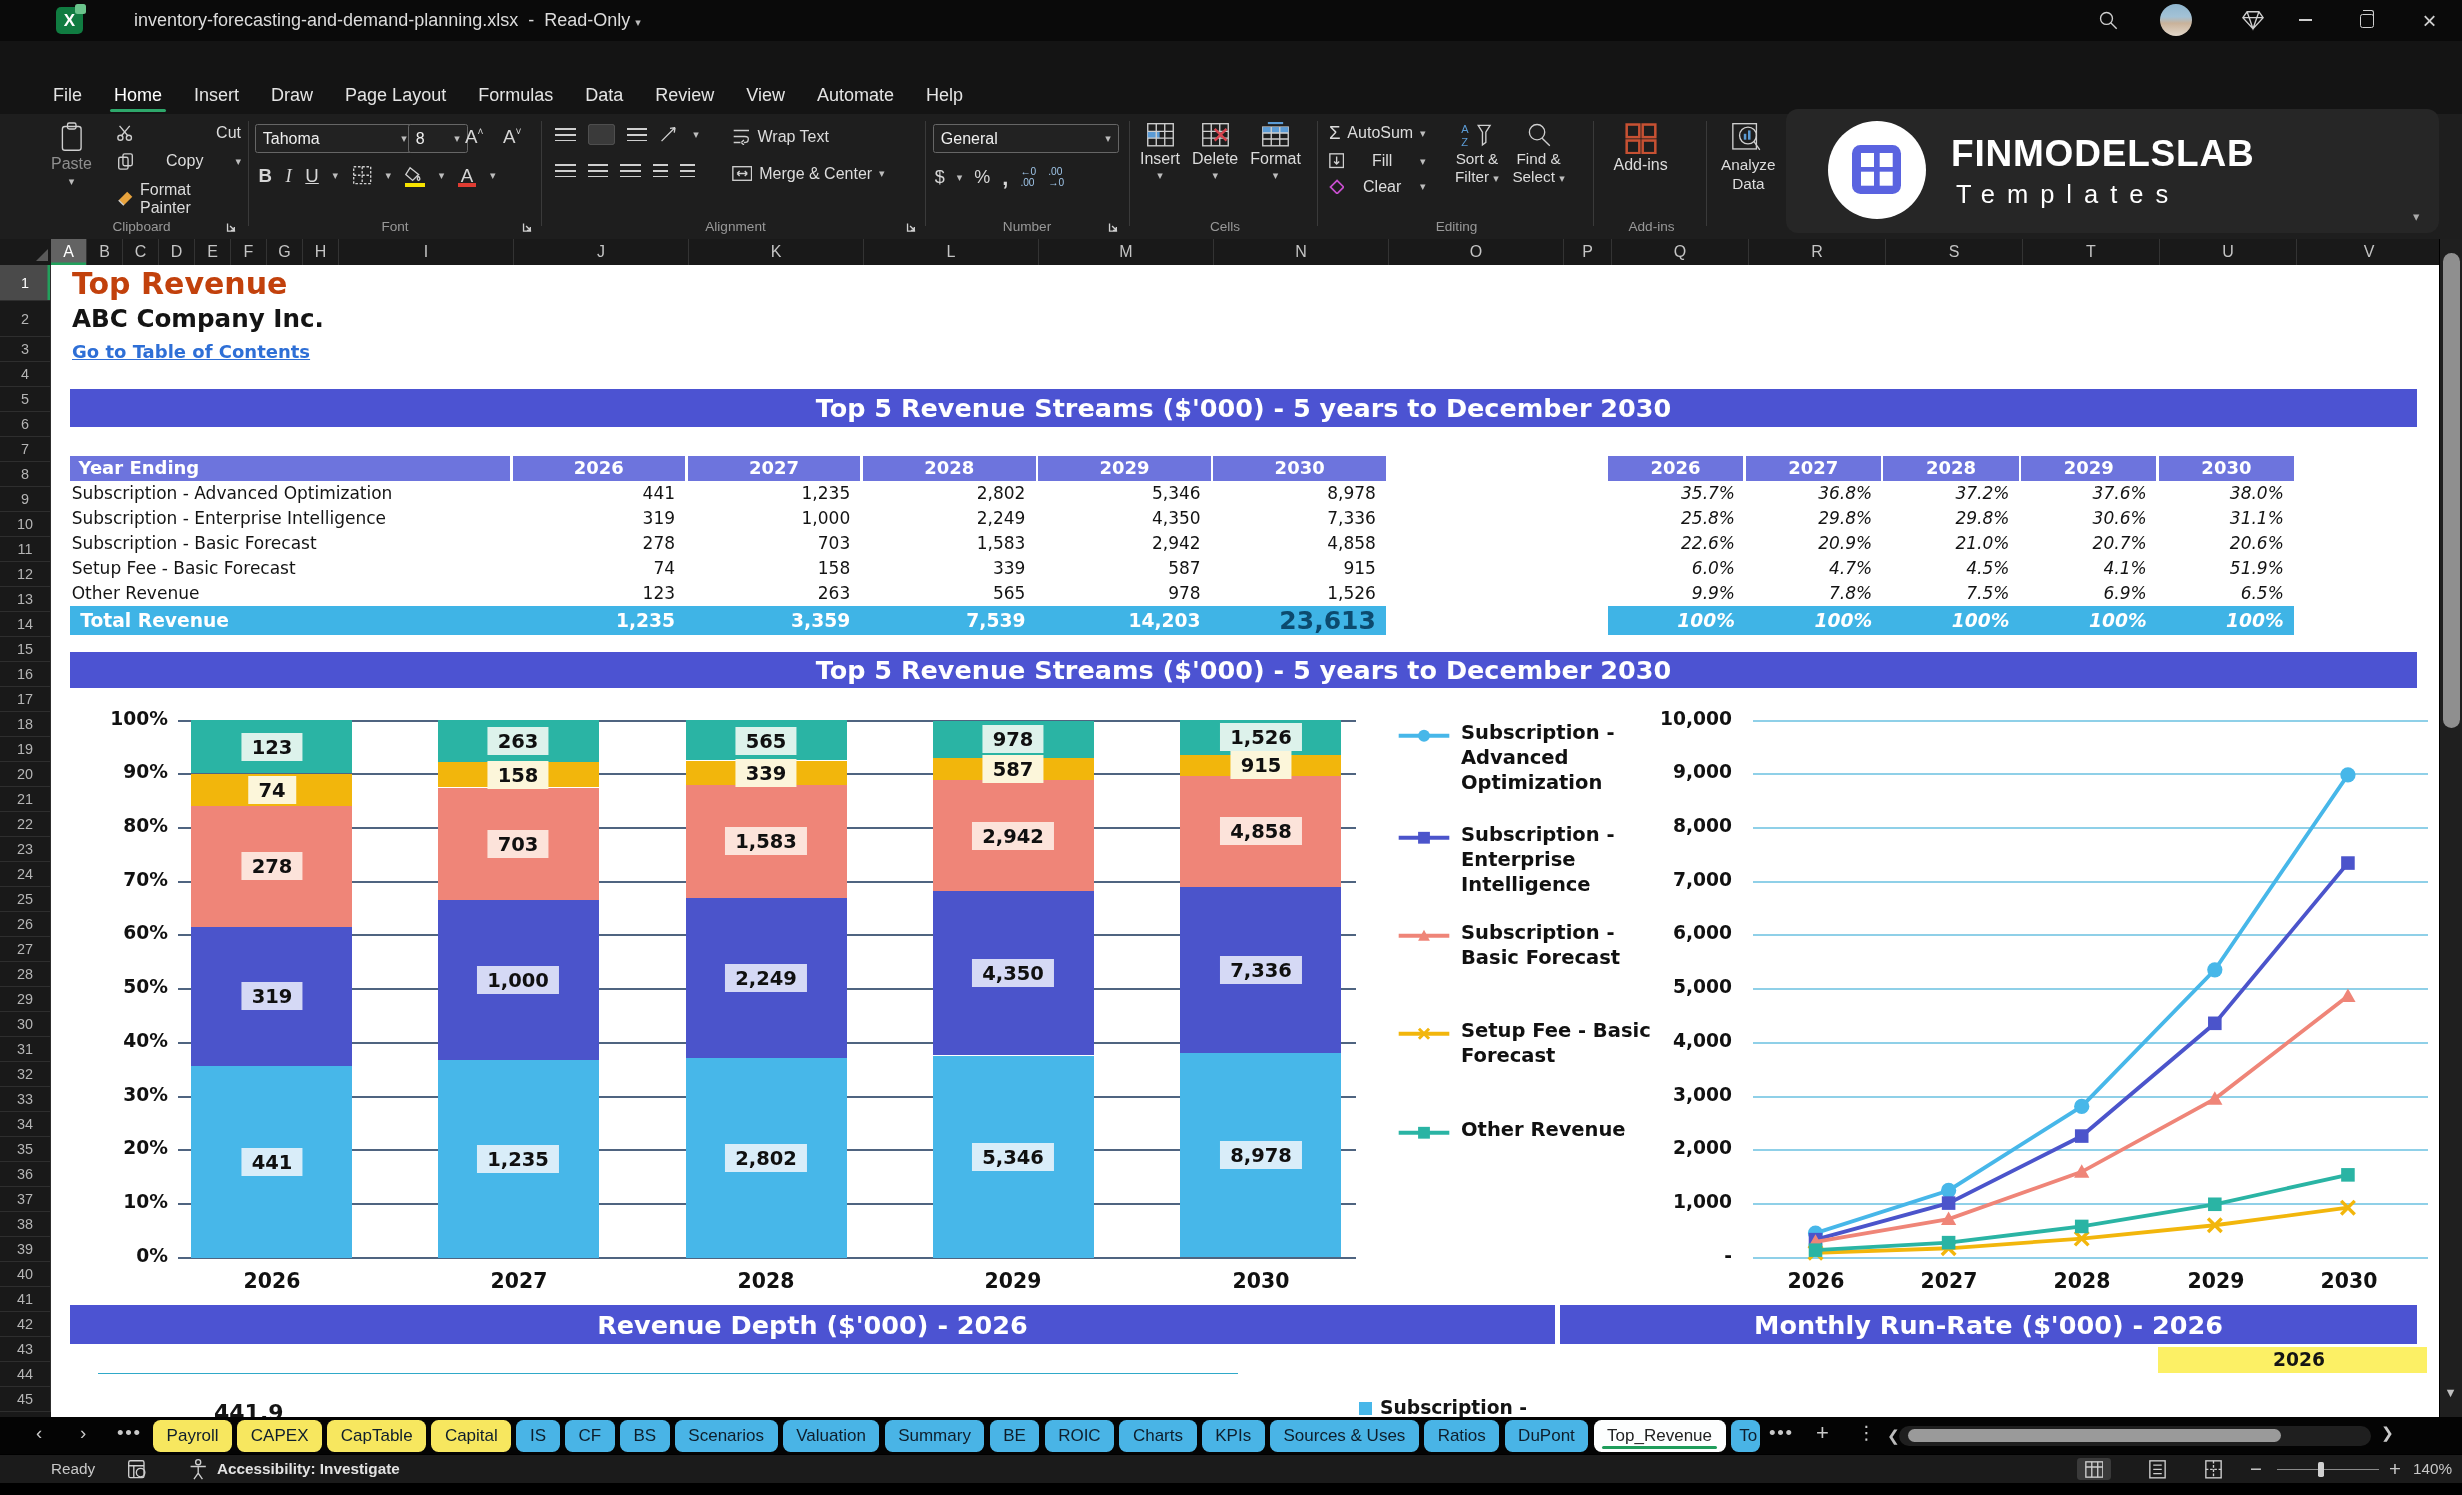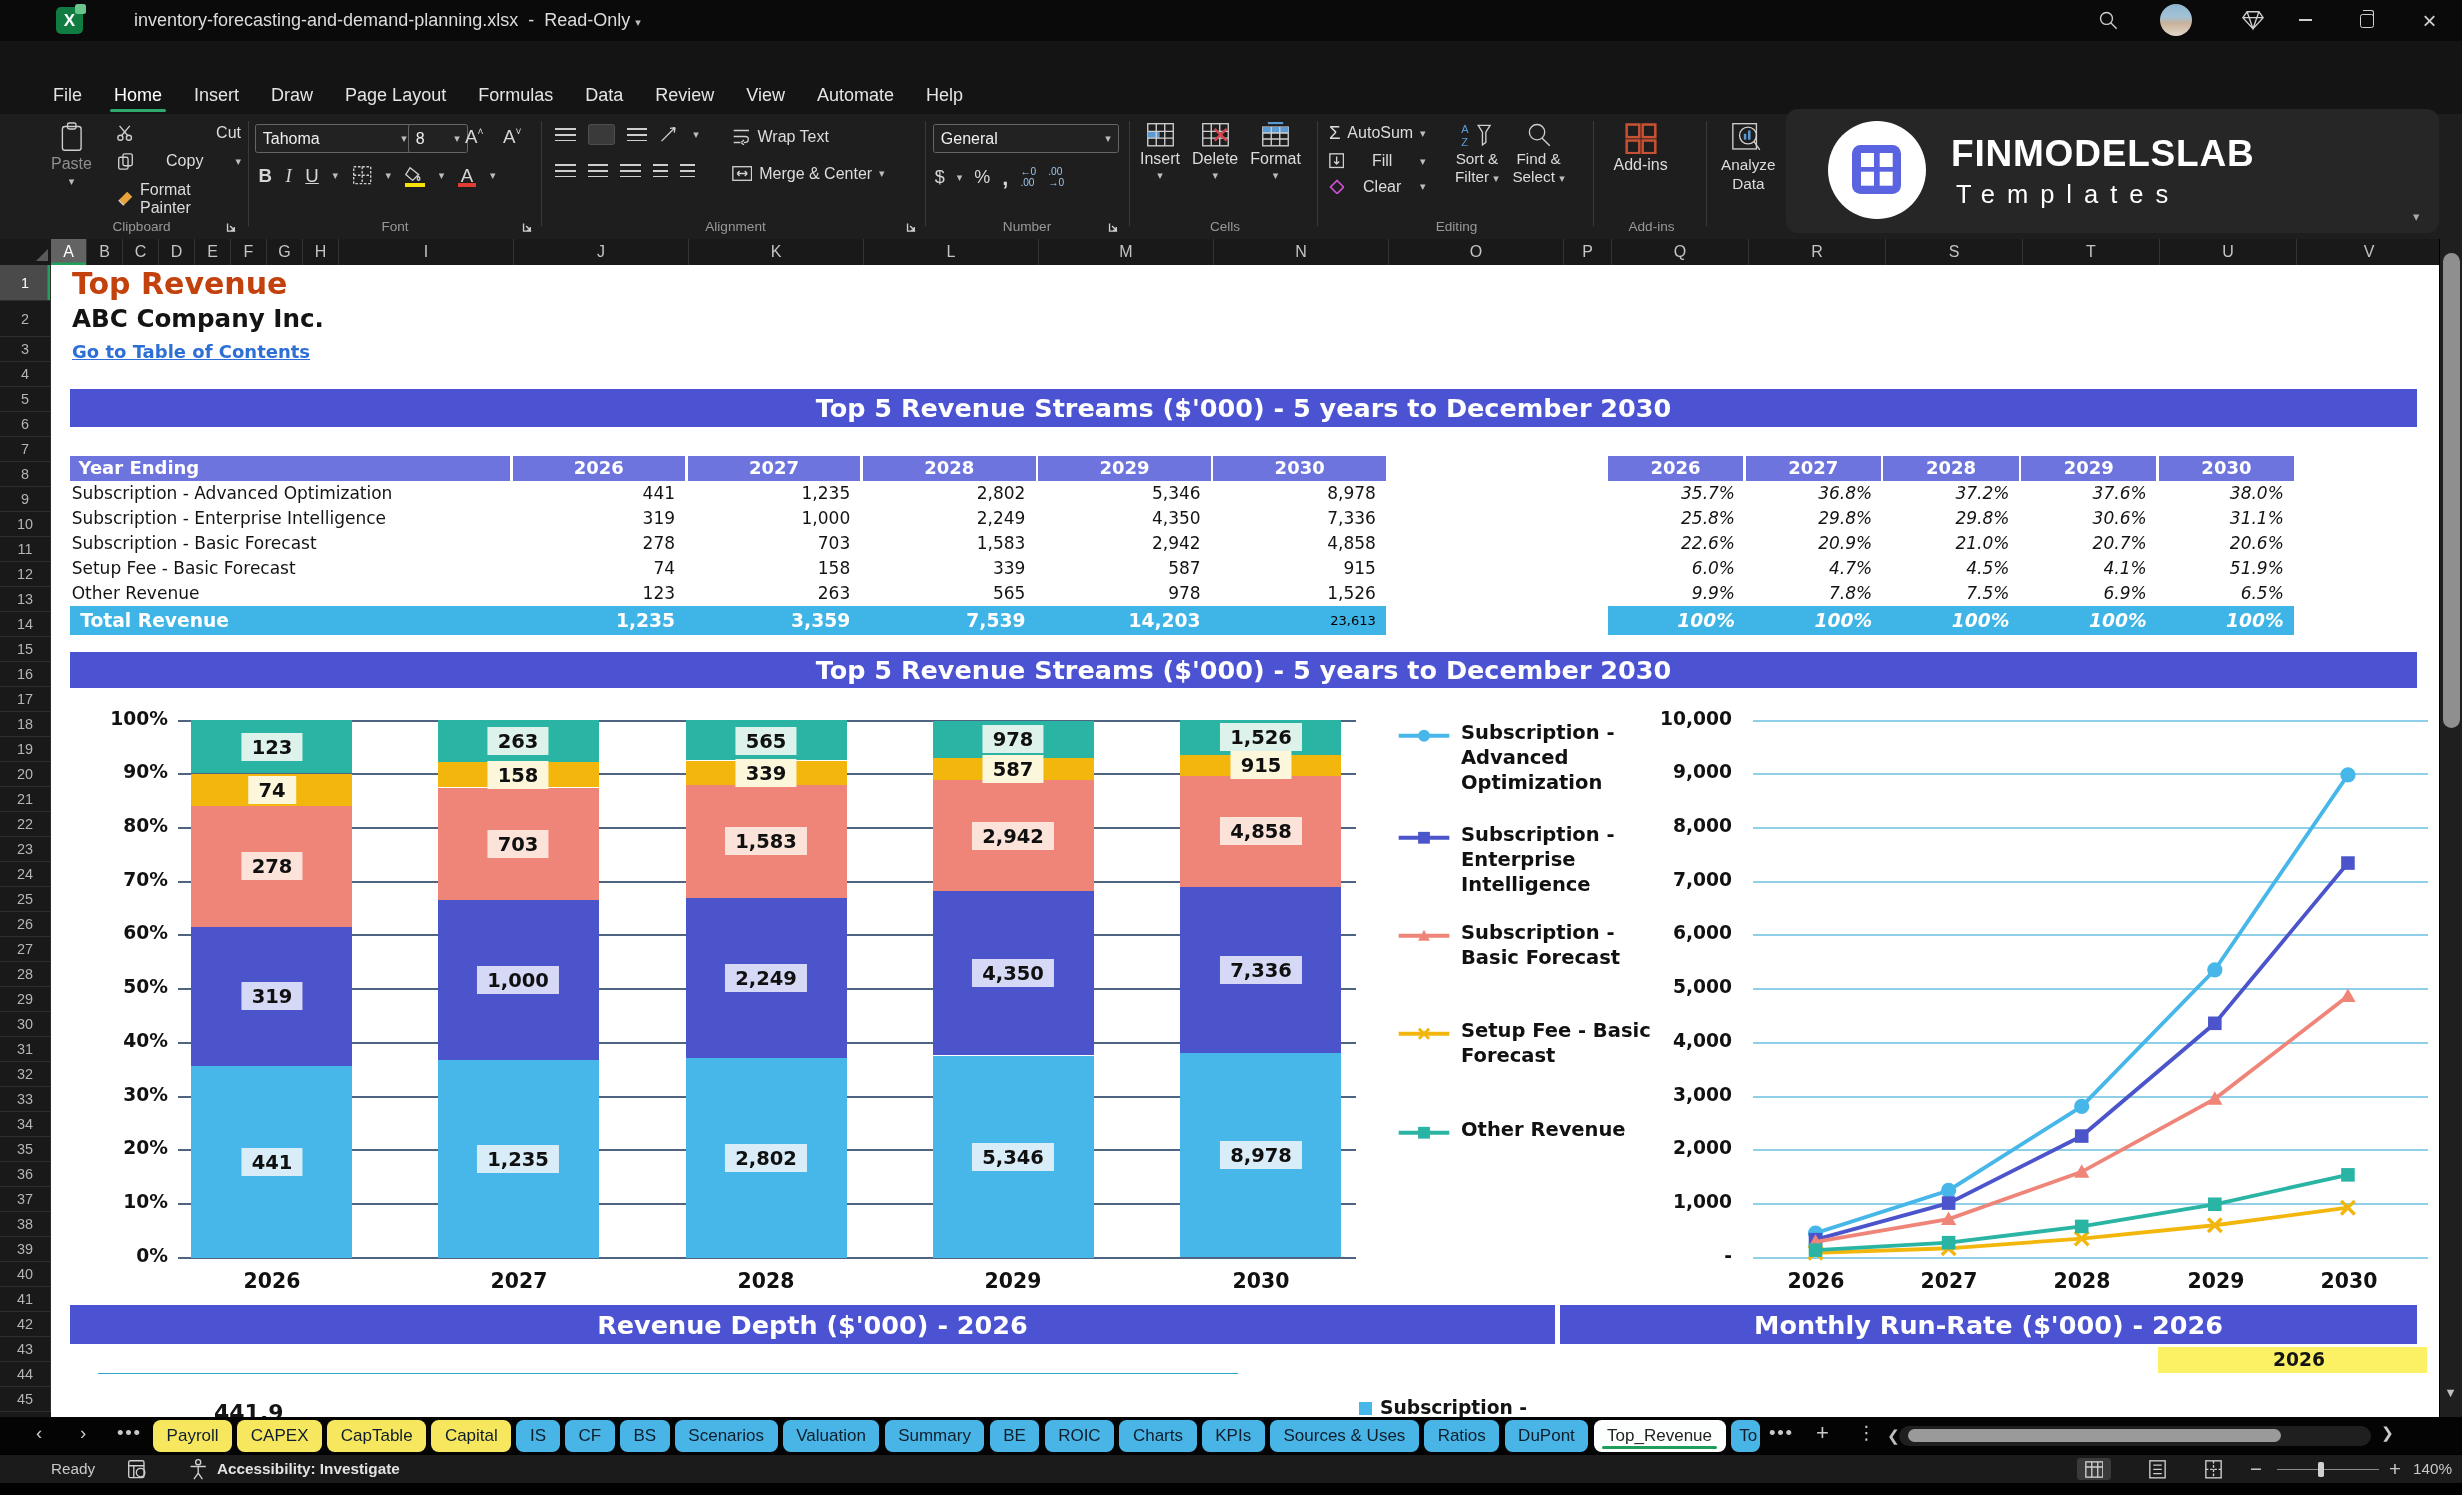--- a/index.html
+++ b/index.html
@@ -624,21 +624,21 @@
         <div class="cell-num" style="flex: 1 1 0%;">565</div>
         <div class="cell-num" style="flex: 1 1 0%;">978</div>
         <div class="cell-num" style="flex: 1 1 0%;">1,526</div>
       </div>
       <div class="totrow" style="display: flex; height: 29px;">
         <div class="cell-label totrow" style="width: 440px; flex: 0 0 auto; padding-left: 10.2px; box-sizing: border-box; font-size: 18.7px; color: rgb(255, 255, 255); font-weight: bold; background: transparent;">Total Revenue</div>
         <div class="cell-num totrow" style="flex: 1 1 0%; font-size: 18.7px; color: rgb(255, 255, 255); font-weight: bold; background: transparent;">1,235</div>
         <div class="cell-num totrow" style="flex: 1 1 0%; font-size: 18.7px; color: rgb(255, 255, 255); font-weight: bold; background: transparent;">3,359</div>
         <div class="cell-num totrow" style="flex: 1 1 0%; font-size: 18.7px; color: rgb(255, 255, 255); font-weight: bold; background: transparent;">7,539</div>
         <div class="cell-num totrow" style="flex: 1 1 0%; font-size: 18.7px; color: rgb(255, 255, 255); font-weight: bold; background: transparent;">14,203</div>
-        <div class="cell-num totrow" style="flex: 1 1 0%; font-size: 13px; color: #000000; font-weight: normal; background: transparent;">23,613</div>
+        <div class="cell-num totrow" style="flex: 1 1 0%; font-size: 25px; color: #0c4a6e; font-weight: bold; background: transparent;">23,613</div>
       </div>
     </div>
     <div class="a sheetfont" style="left: 1608px; top: 456px; width: 686px;">
       <div style="display: flex; height: 24.6px;">
         <div class="hcell" style="flex: 1 1 0%;">2026</div>
         <div class="hcell" style="flex: 1 1 0%; margin-left: 2.5px;">2027</div>
         <div class="hcell" style="flex: 1 1 0%; margin-left: 2.5px;">2028</div>
         <div class="hcell" style="flex: 1 1 0%; margin-left: 2.5px;">2029</div>
         <div class="hcell" style="flex: 1 1 0%; margin-left: 2.5px;">2030</div>
       </div>

